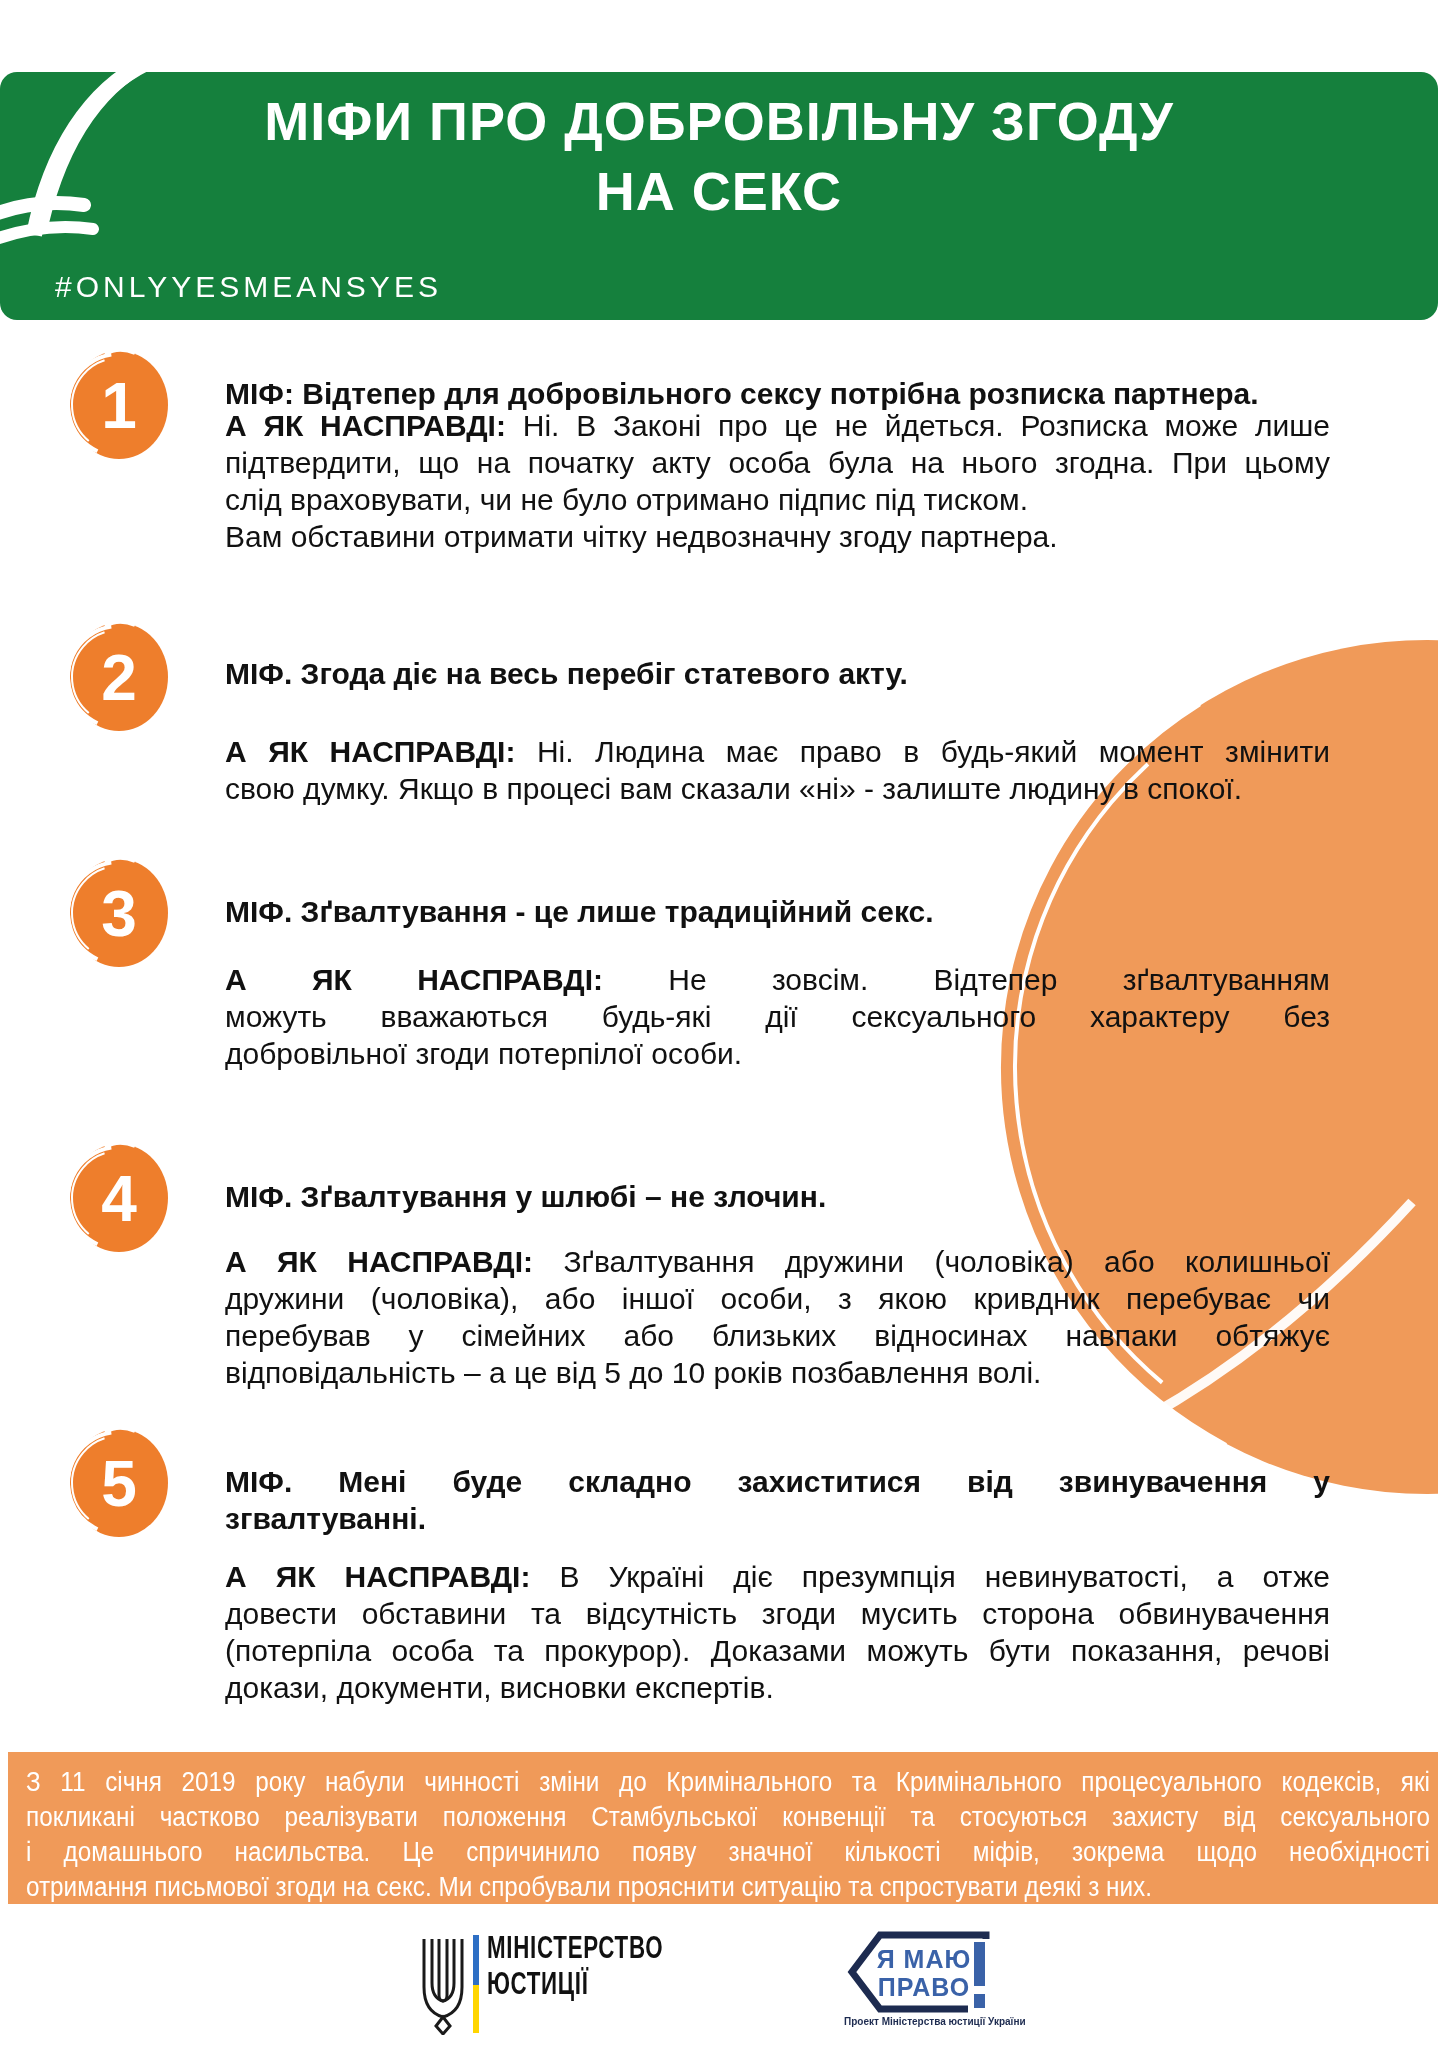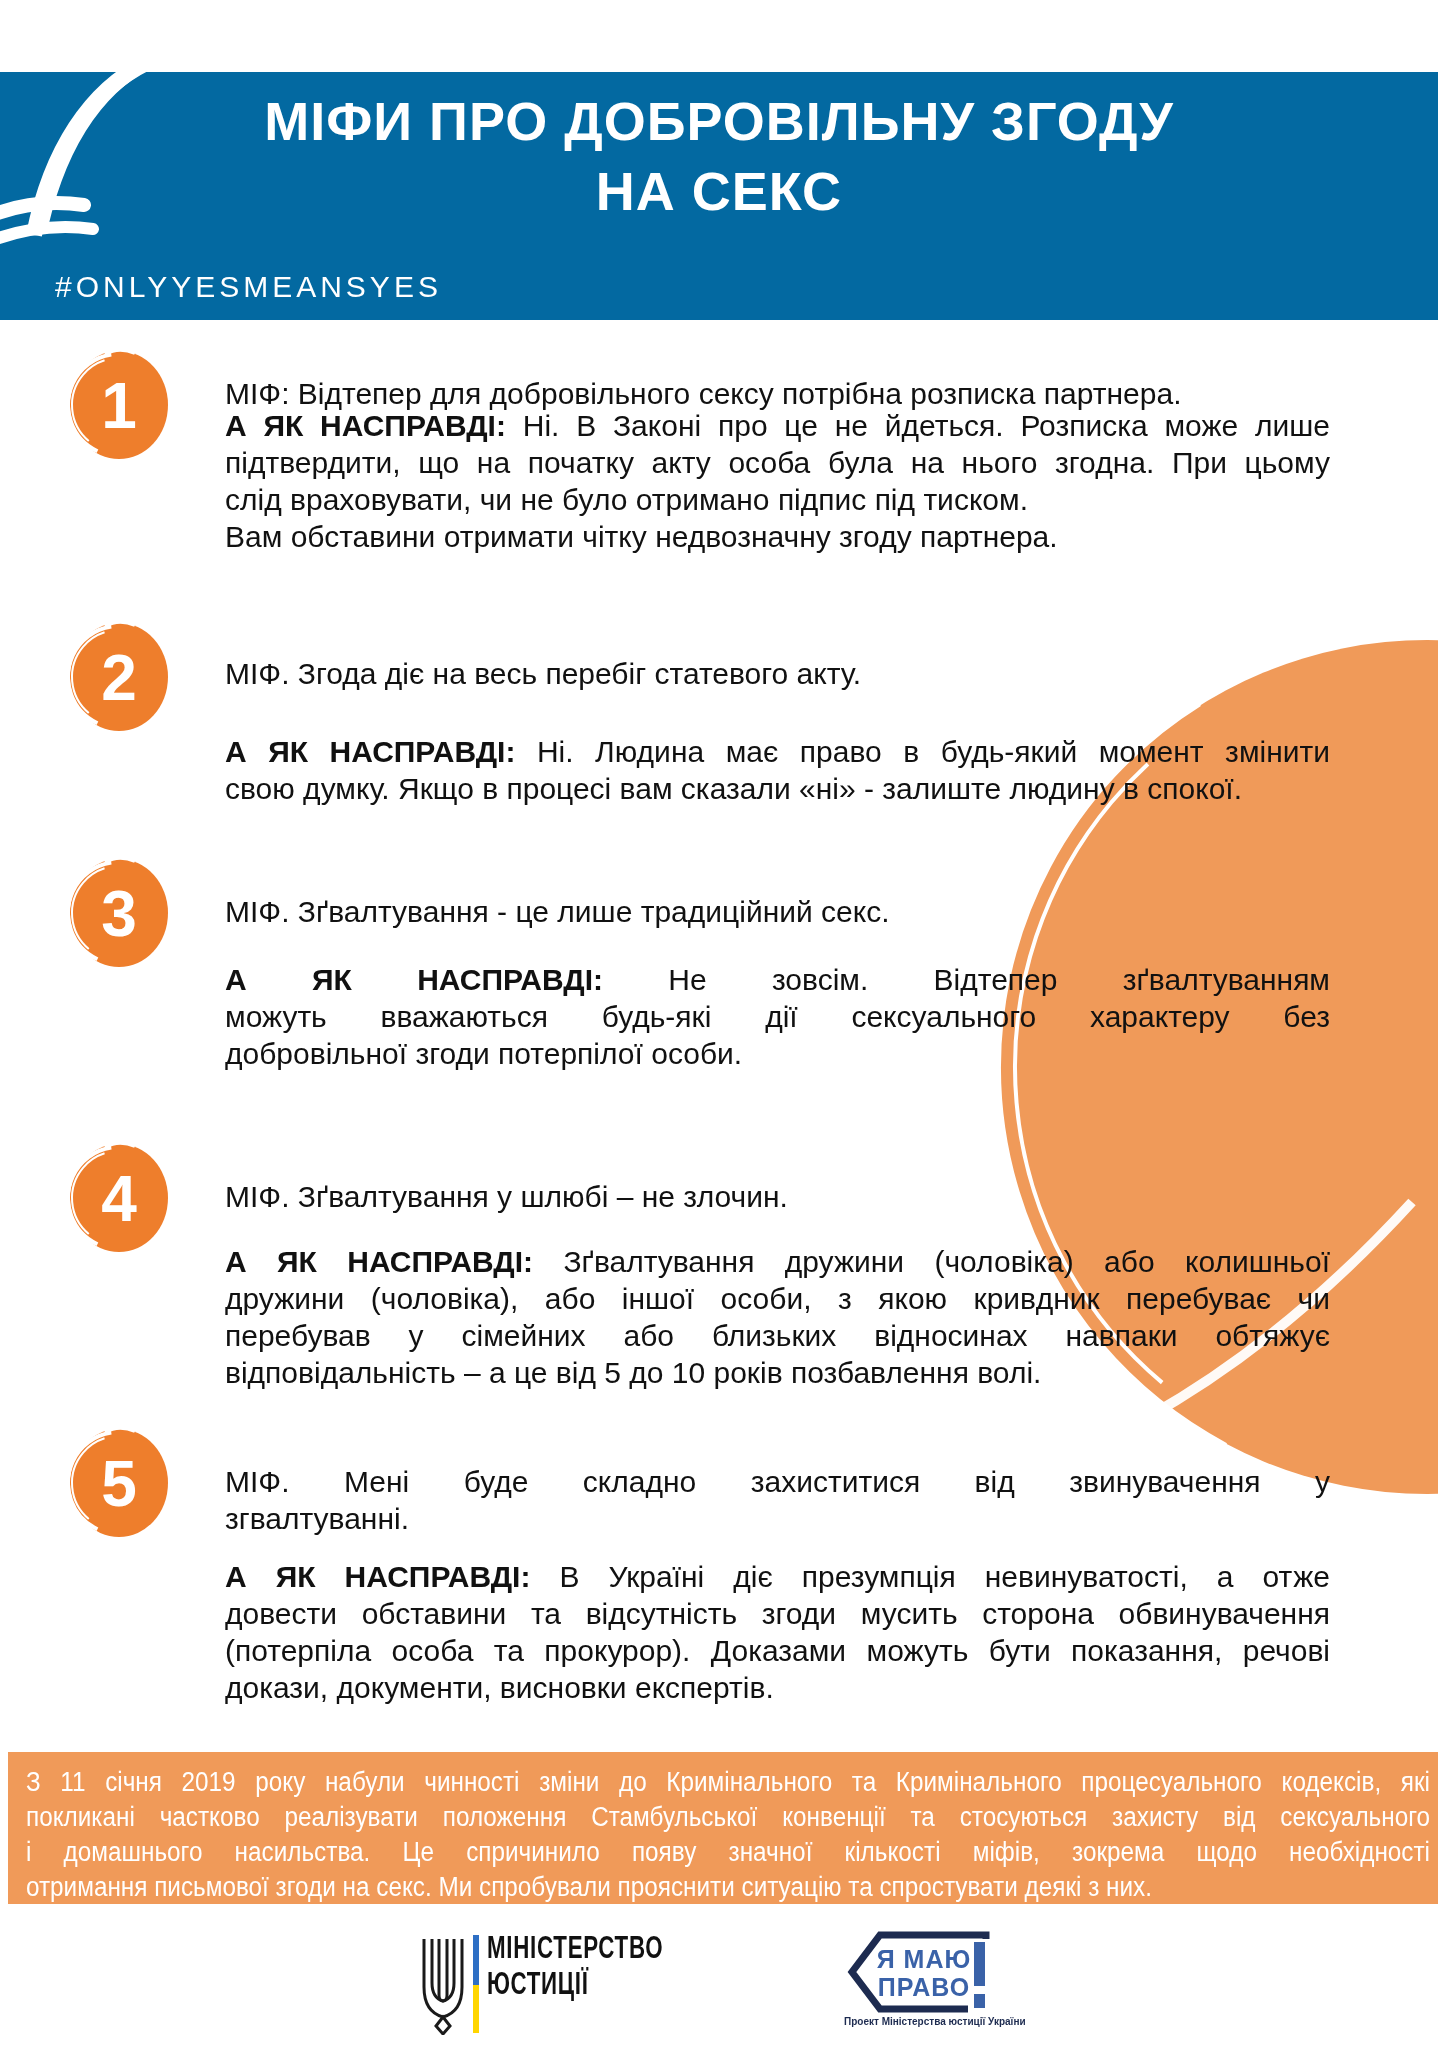--- a/index.html
+++ b/index.html
@@ -1,31 +1,31 @@
 <!DOCTYPE html>
 <html><head>
 <meta charset="utf-8">
 <style>
   html,body { margin:0; padding:0; background:#ffffff; }
   .canvas {
     position:relative; width:1438px; height:2048px; background:#ffffff;
     overflow:hidden; font-family:"Liberation Sans", sans-serif; color:#111;
   }
   
-  .header-band { position:absolute; left:0; top:72px; width:1438px; height:248px; background:#0369a1; }
+  .header-band { position:absolute; left:0; top:72px; width:1438px; height:248px; background:#15803d;border-radius:17px; }
   .poster-title { position:absolute; left:0; top:14px; width:100%; text-align:center;
                   color:#fff; font-weight:bold; font-size:54px; line-height:70px; letter-spacing:1px; }
   .hashtag { position:absolute; left:55px; bottom:16px; color:#fff; font-size:30px; letter-spacing:4px; }
   .swoosh { position:absolute; left:-4px; top:55px; }
   
   .bigcircle { position:absolute; left:990px; top:612px; }
   
   .badge { position:absolute; left:63px; width:108px; height:114px; }
   .txt { position:absolute; left:225px; width:1105px; font-size:30px; line-height:37px; }
-  .ttl { font-weight:normal; }
+  .ttl { font-weight:bold; }
   .line { display:block; }
   .just { text-align:justify; text-align-last:justify; }
   .left { white-space:nowrap; }
   .b { font-weight:bold; }
   
   .footer-band { position:absolute; left:8px; top:1752px; width:1438px; height:152px; background:#F09A59; }
   .footer-text { position:absolute; left:18px; top:13px; width:1560px;
                  transform:scaleX(0.9); transform-origin:left top;
                  color:#fff; font-size:27px; line-height:35px; }
   

